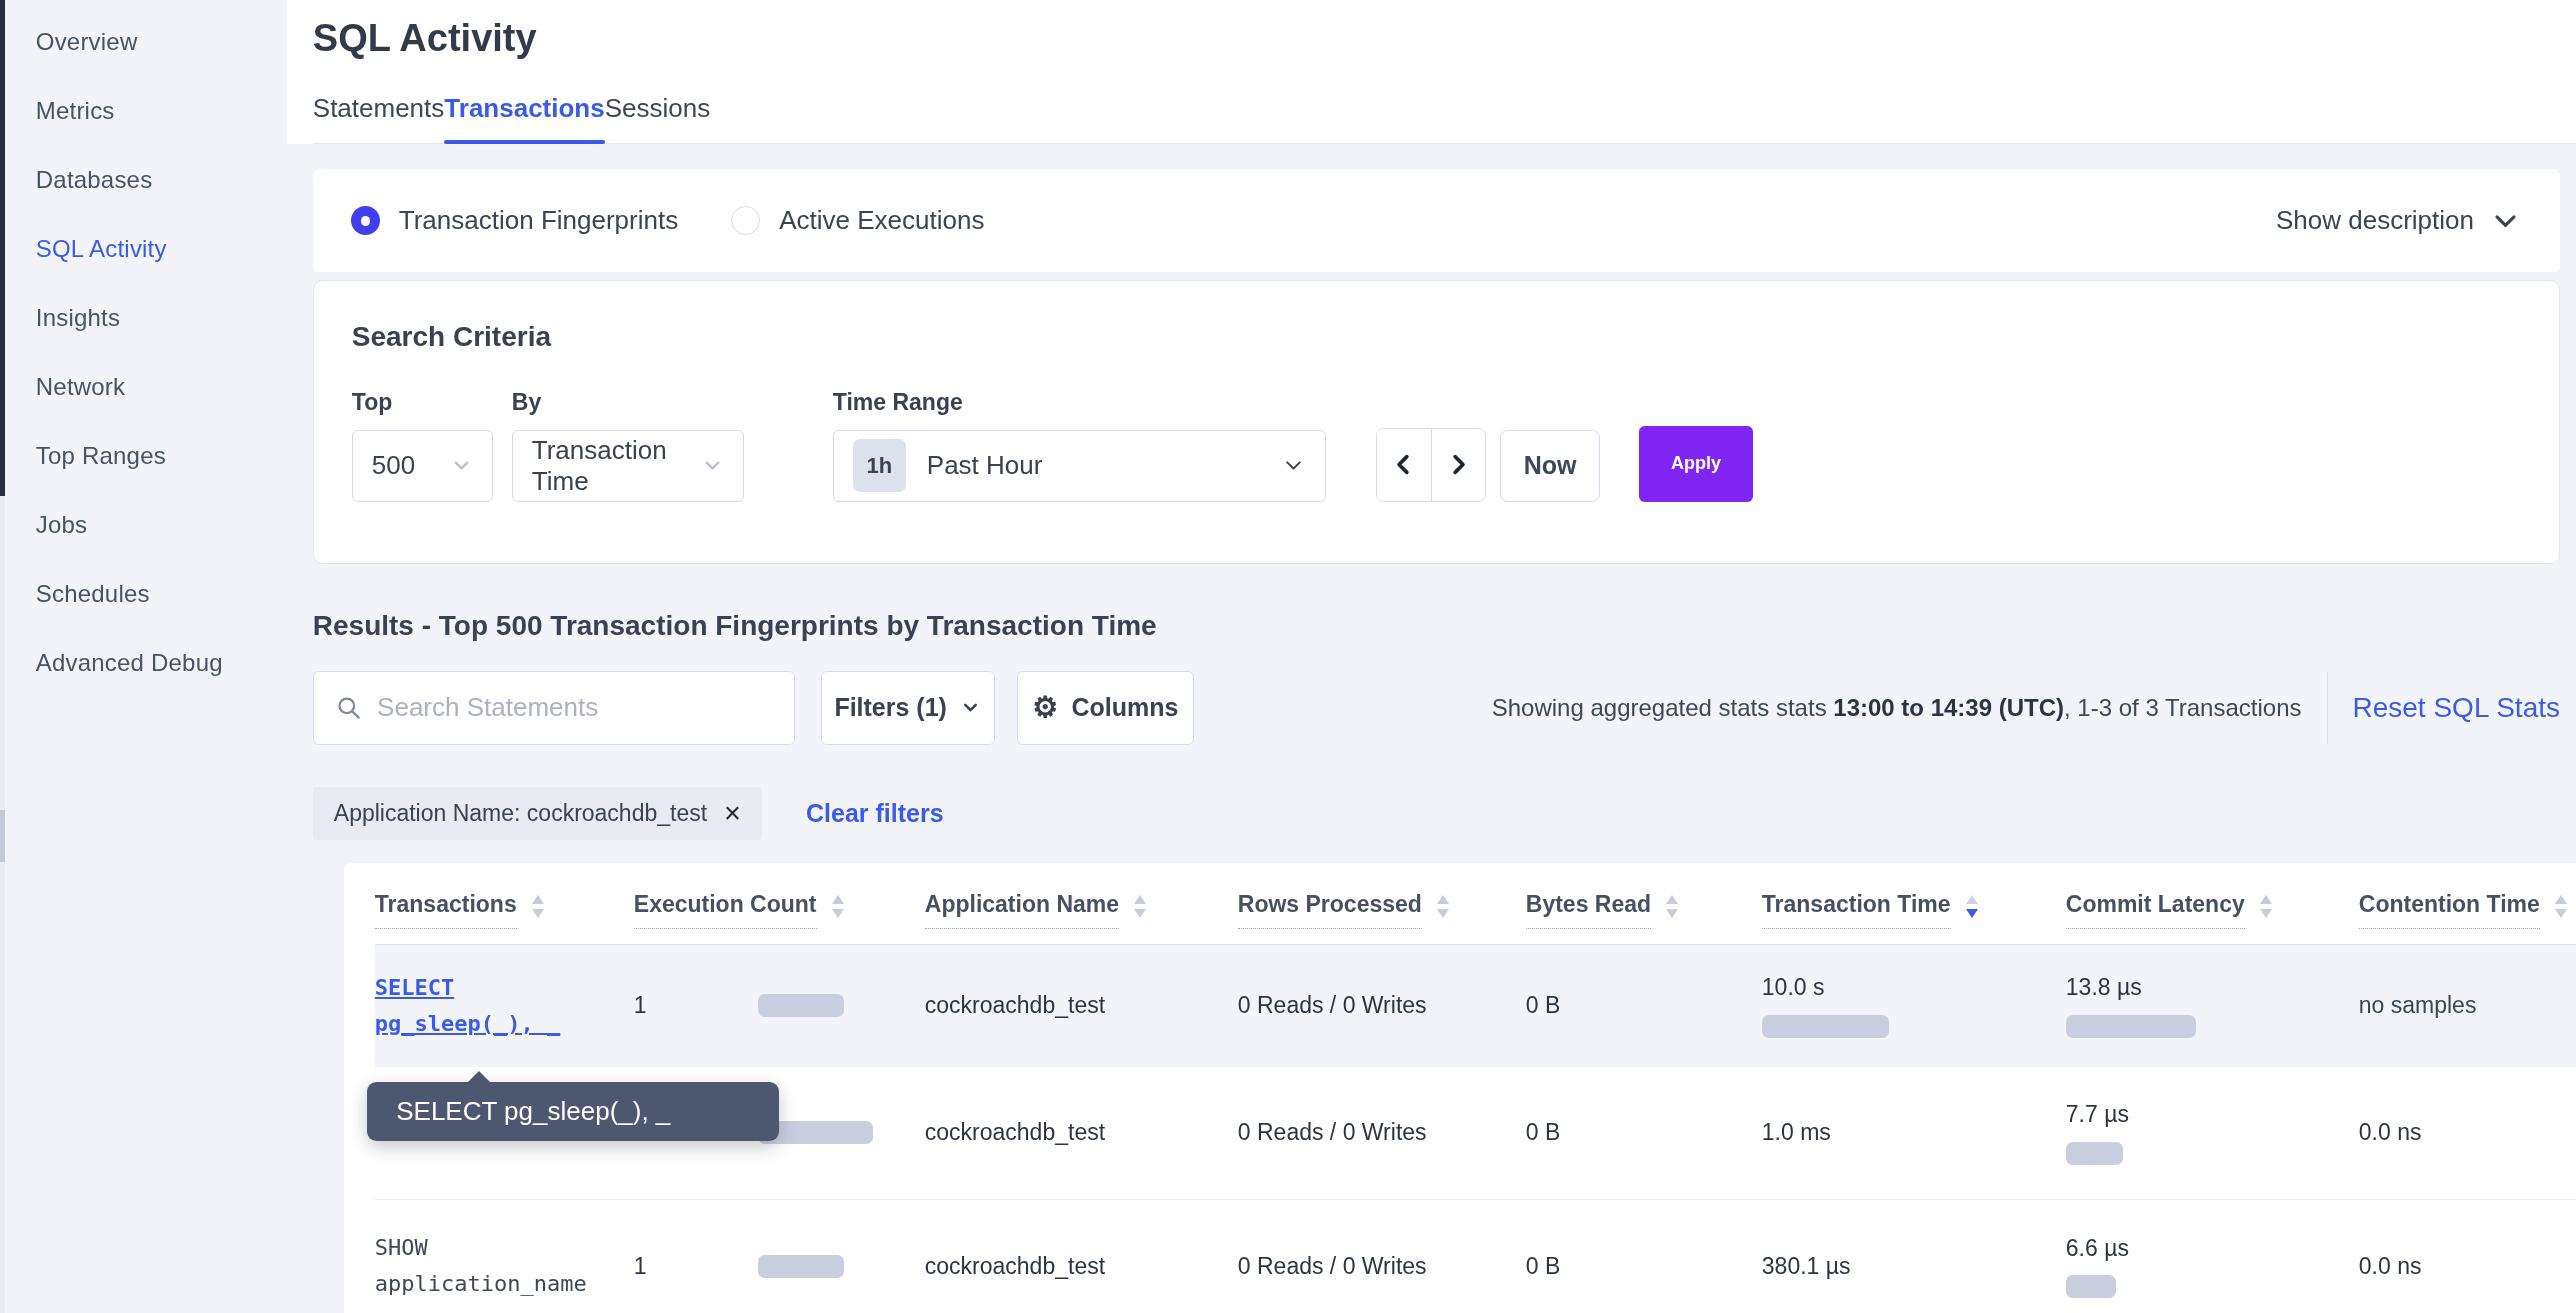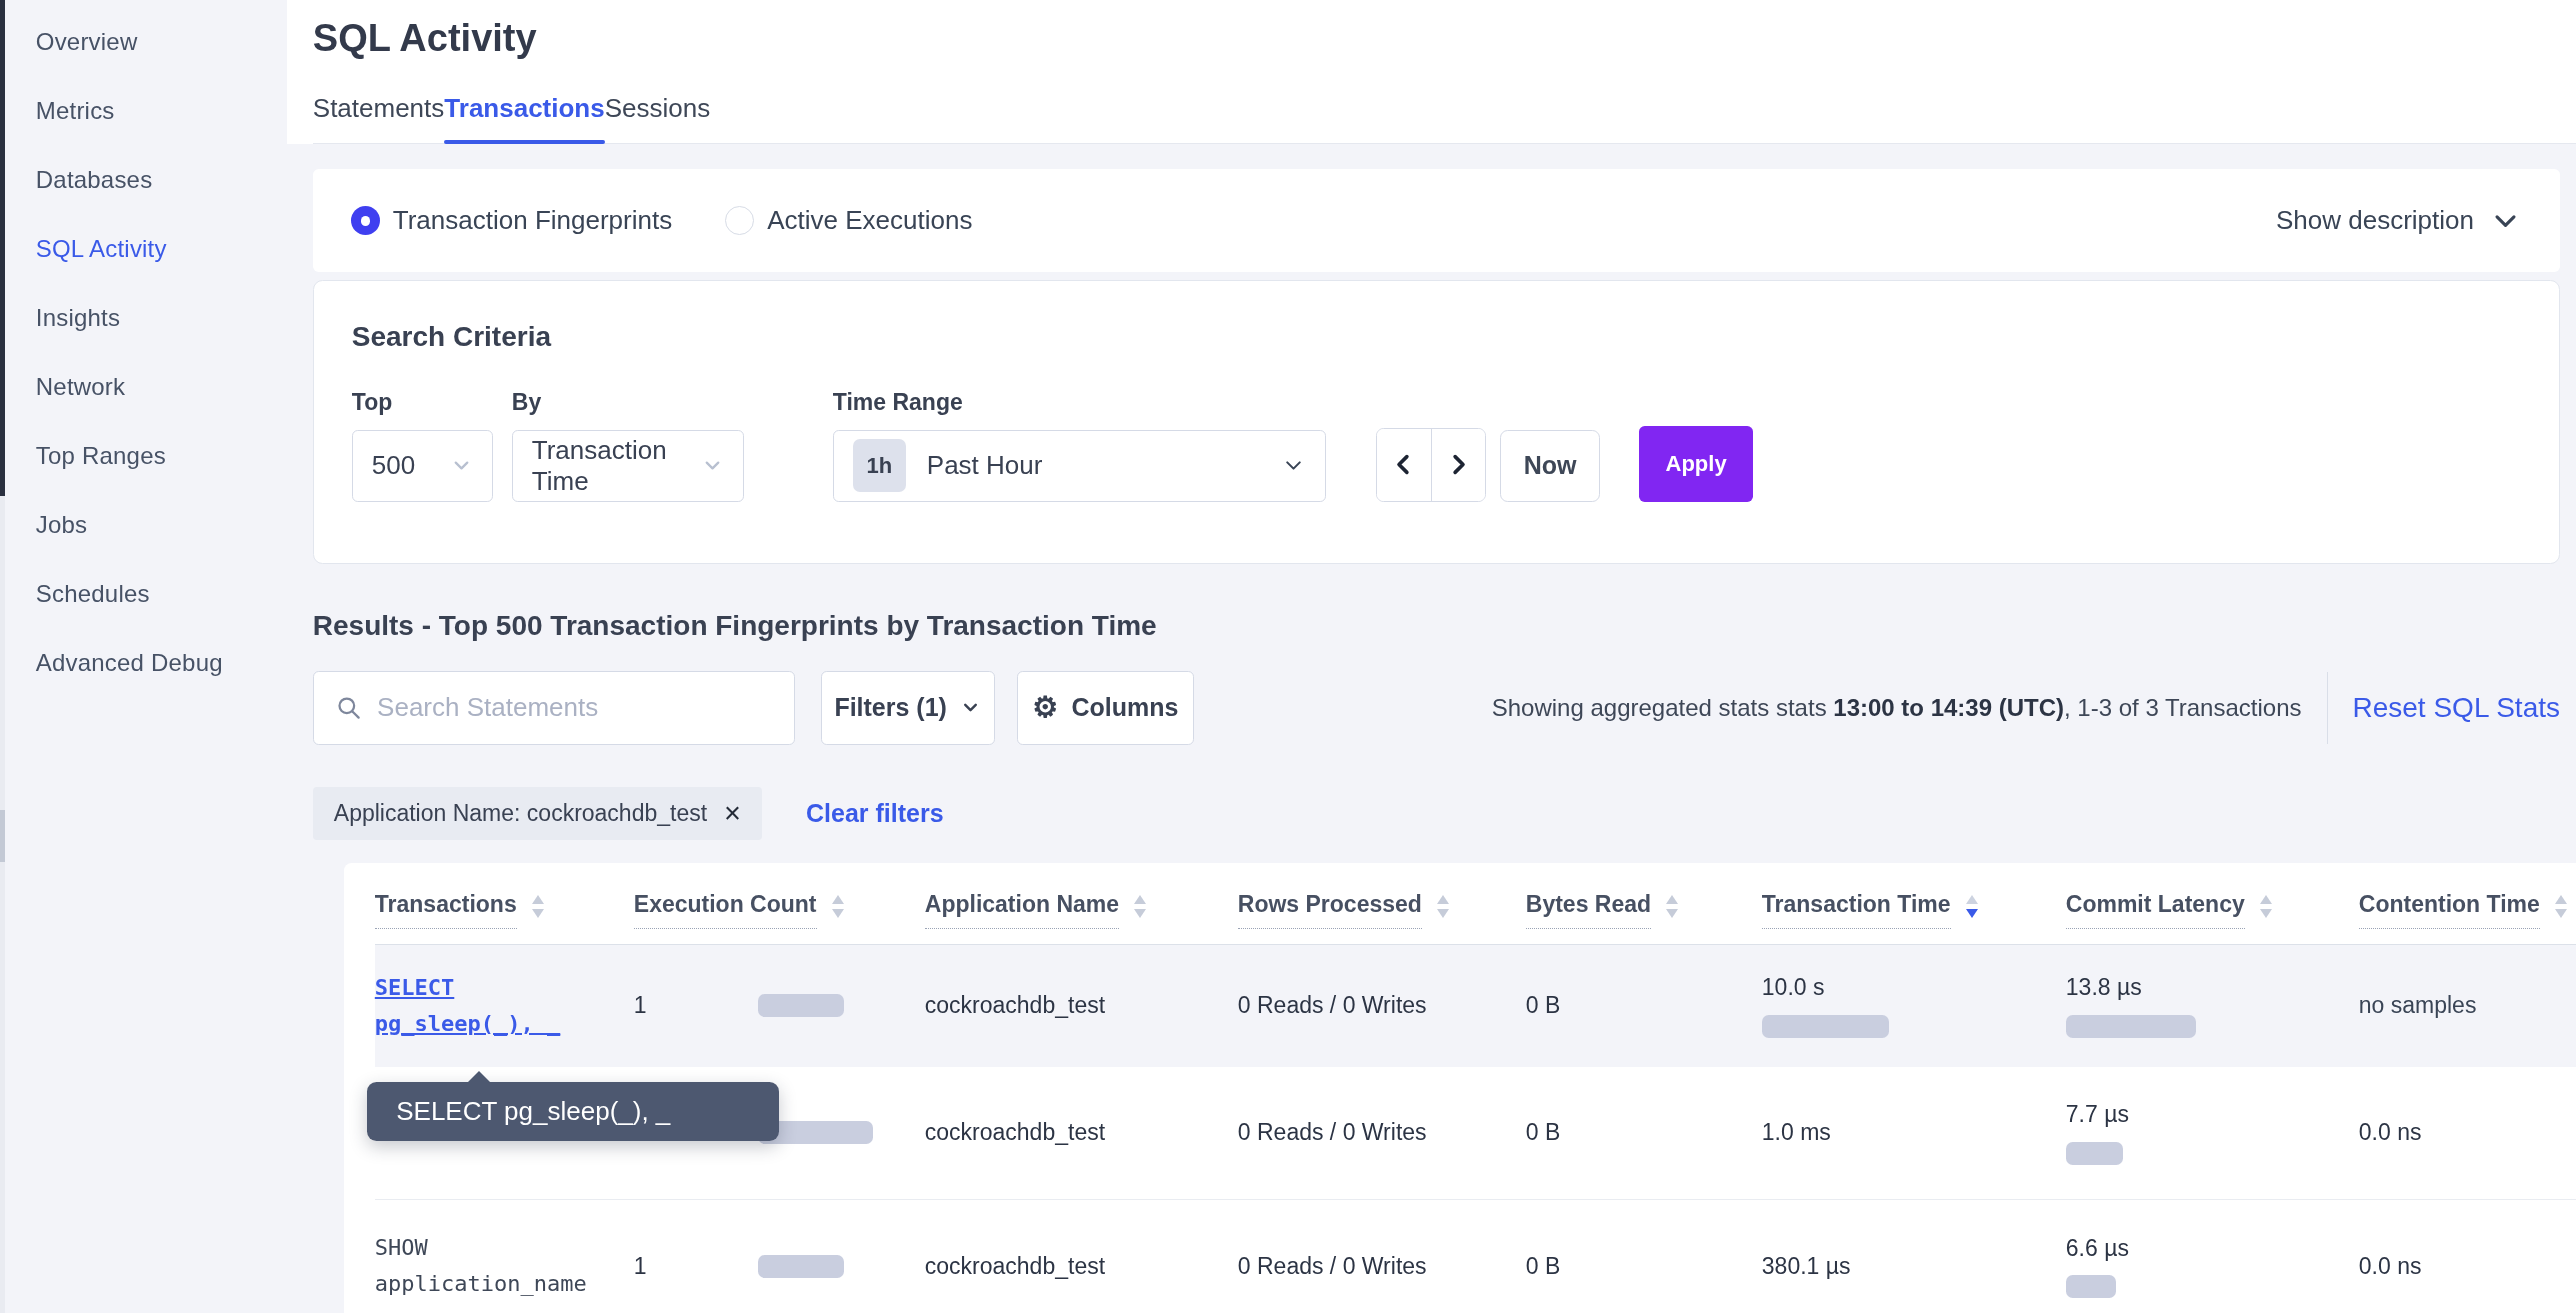--- a/index.html
+++ b/index.html
@@ -32,21 +32,21 @@
   .tab.active::after { content:""; position:absolute; left:0; right:0; bottom:-1px; height:4.8px; background:#3a5ae8; border-radius:1.9px; }
 
   .content { flex:1; background:#f3f4f9; padding:25px 16px 0 26px; min-height:0; }
 
   
   .toggle-bar {
     background:#fff; height:103px; border-radius:5.7px; display:flex; align-items:center;
     justify-content:space-between; padding:0 40px 0 38px; margin-bottom:7.6px;
   }
   .toggle-left { display:flex; align-items:center; gap:53px; }
-  .radio-opt { display:flex; align-items:center; gap:13px; cursor:pointer; }
+  .radio-opt { display:flex; align-items:center; gap:19px; cursor:pointer; }
   .radio { width:29px; height:29px; border-radius:50%; position:relative; flex:0 0 29px; }
   .radio.selected { background:#3f3ff0; }
   .radio.selected::after { content:""; position:absolute; top:50%; left:50%; width:9.5px; height:9.5px; margin:-4.8px 0 0 -4.8px; border-radius:50%; background:#fff; }
   .radio.unselected { background:#fff; border:1.9px solid #d7dce6; }
   .radio-label { font-size:26px; color:#394455; }
   .show-desc { display:flex; align-items:center; gap:17px; cursor:pointer; font-size:26px; color:#394455; }
 
   
   .criteria-card { background:#fff; border:1px solid #e2e6ee; border-radius:9.5px; padding:40px 38px 61px 38px; }
   .criteria-title { font-size:28px; font-weight:700; color:#394152; }
@@ -60,21 +60,21 @@
   .select .sel-text { font-size:26px; color:#394152; }
   .w-top { width:141px; }
   .w-by { width:232px; margin-left:19px; }
   .w-time { width:493px; margin-left:89px; }
   .time-left { display:flex; align-items:center; gap:21px; }
   .time-badge { background:#dde1ec; border-radius:7px; width:53px; height:53px; display:flex; align-items:center; justify-content:center; font-size:22px; font-weight:700; color:#394152; }
   .pager { display:flex; border:1px solid #d5dae6; border-radius:7.6px; overflow:hidden; background:#fff; margin-left:50px; }
   .pager-btn { width:54px; height:72px; display:flex; align-items:center; justify-content:center; cursor:pointer; background:#fff; }
   .pager-btn + .pager-btn { border-left:1px solid #d5dae6; }
   .btn-now { margin-left:14.3px; width:100px; height:72px; background:#fff; border:1px solid #d5dae6; border-radius:7.6px; font-size:25px; font-weight:700; color:#3e4757; display:flex; align-items:center; justify-content:center; cursor:pointer; }
-  .btn-apply { margin-left:39px; width:114px; height:76px; background:#8126f2; border:none; border-radius:5.7px; font-size:22px; font-weight:700; color:#fff; display:flex; align-items:center; justify-content:center; cursor:pointer; font-family:inherit; }
+  .btn-apply { margin-left:39px; width:114px; height:76px; background:#8126f2; border:none; border-radius:5.7px; font-size:18px; font-weight:700; color:#fff; display:flex; align-items:center; justify-content:center; cursor:pointer; font-family:inherit; }
 
   
   .results-heading { margin-top:46px; font-size:28px; font-weight:700; color:#394152; }
   .controls-row { display:flex; align-items:center; margin-top:29px; }
   .search-box { width:482px; height:74px; background:#fff; border:1px solid #d5dae6; border-radius:5.7px; display:flex; align-items:center; padding:0 21px; gap:15.3px; }
   .search-box input { border:none; outline:none; flex:1; font-size:26px; color:#701a75; font-family:inherit; background:transparent; }
   .search-box input::placeholder { color:#aab1c3; }
   .btn-filters { margin-left:26px; width:174px; height:74px; background:#fff; border:1px solid #d5dae6; border-radius:5.7px; display:flex; align-items:center; justify-content:center; gap:13.3px; font-size:25px; font-weight:700; color:#394152; cursor:pointer; }
   .btn-columns { margin-left:22px; width:177px; height:74px; background:#fff; border:1px solid #d5dae6; border-radius:5.7px; display:flex; align-items:center; justify-content:center; gap:13.3px; font-size:25px; font-weight:700; color:#394152; cursor:pointer; }
   .gear-glyph { font-size:29px; line-height:1; color:#394152; }

